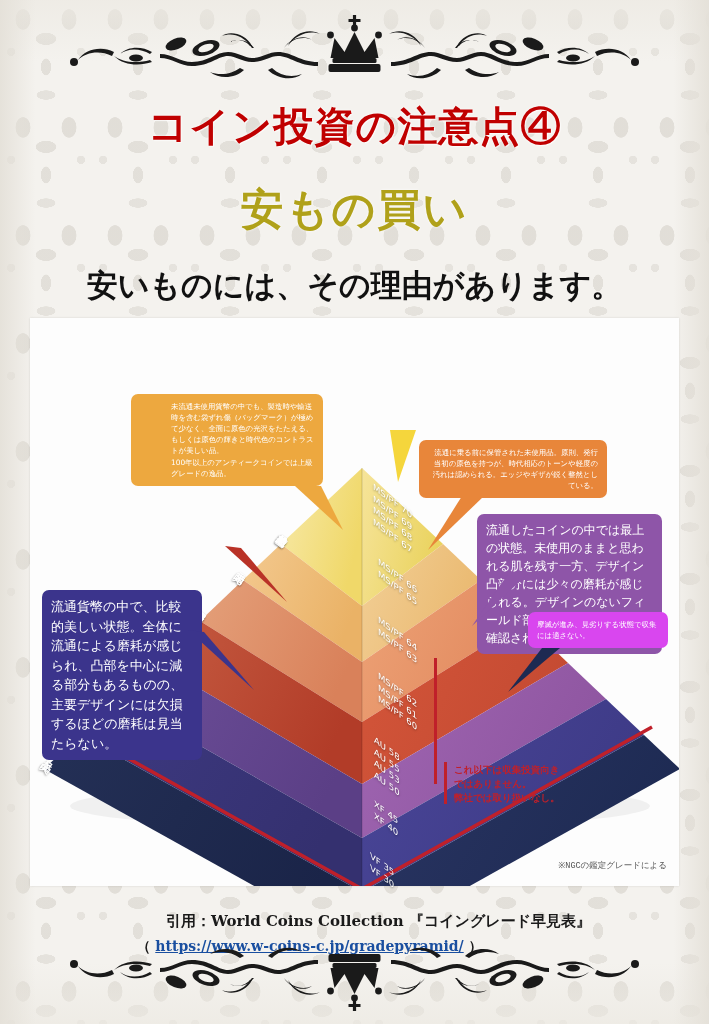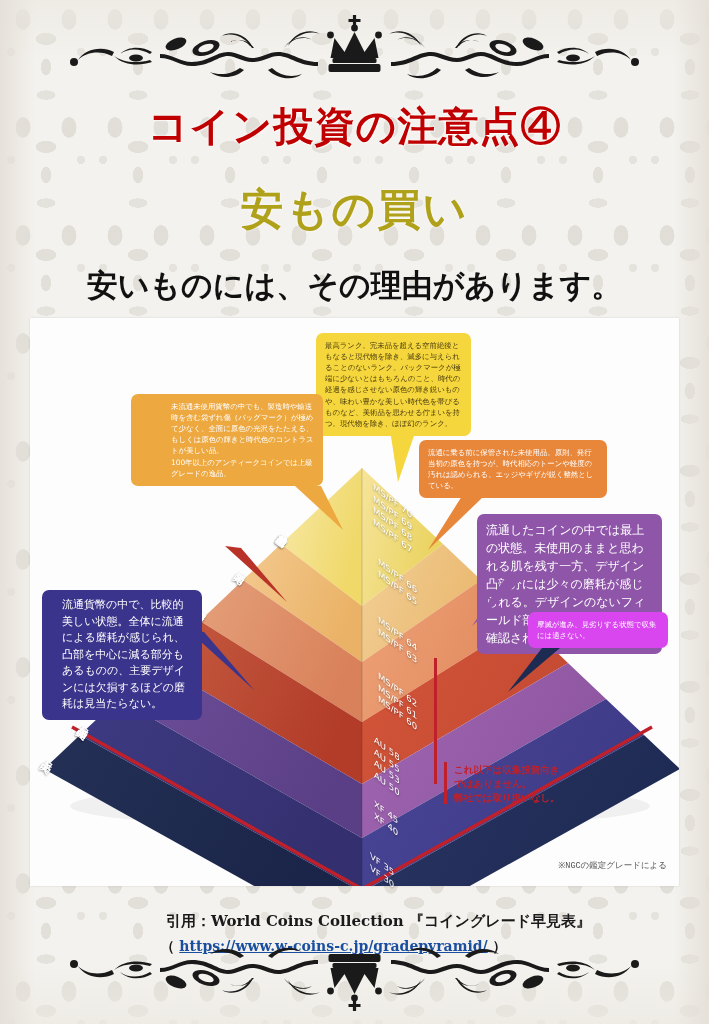--- a/index.html
+++ b/index.html
@@ -103,21 +103,21 @@
     color:#fff;
     font-family:"DejaVu Sans", sans-serif;
     line-height:1.5;
     padding:7px 9px;
     letter-spacing:0px;
   }
   .callout .txt{ display:block; }
 
   .c-yellow{ background:#f5d63c; color:#4a3b10; }
   .c-amber { background:#eda83f;padding-left:40px; }
-  .c-orange{ background:#e8863a; }
+  .c-orange{ background:#e8863a;text-align:right; }
   .c-red   { background:#b93227; }
   .c-purple{ background:#8e55a8; }
   .c-indigo{ background:#3b348c; }
   .c-navy  { background:#d946ef; }
 
   
   .red-note{
     position:absolute;
     color:#c0202a;
     font-family:"DejaVu Sans", sans-serif;
@@ -134,21 +134,20 @@
   .cite{
     position:absolute; left:0; top:912px; width:709px; text-align:center;
     font-family:"DejaVu Serif", serif; font-size:15px; color:#1a1a1a;
     font-weight:700;
     margin-left:24px;
   }
   .cite2{
     position:absolute; left:0; top:938px; width:619px; text-align:center;
     font-family:"DejaVu Serif", serif; font-size:14px; color:#1a1a1a;
     font-weight:700;
-    margin-left:24px;
   }
   .cite2 a{ color:#1a4fa0; text-decoration:underline; font-weight:700;}
 </style>
 </head>
 <body>
 
 <div class="bg-damask"></div>
 <div class="bg-vignette"></div>
 
 <div class="ornament top">
@@ -342,40 +341,37 @@
     </div>
     <div class="grade-col" style="left:344px; top:480px; font-size:8.5px; transform:skewY(37deg); transform-origin:left top;">
       <div>XF 45</div>
       <div>XF 40</div>
     </div>
     <div class="grade-col" style="left:340px; top:532px; font-size:8.5px; transform:skewY(37deg); transform-origin:left top;">
       <div>VF 35</div>
       <div>VF 30</div>
     </div>
 
-    <div class="callout c-yellow" style="left:286px; top:15px; width:155px; font-size:7.4px;">
-      <span class="txt">最高ランク。完未品を超える空前絶後ともなると現代物を除き、滅多に与えられることのないランク。バックマークが極端に少ないとはもちろんのこと、時代の経過を感じさせない原色の輝き鋭いものや、味わい豊かな美しい時代色を帯びるものなど、美術品を思わせる佇まいを持つ。現代物を除き、ほぼ幻のランク。</span>
-    </div>
     <svg style="position:absolute;left:360px;top:112px;" width="34" height="52">
       <polygon points="0,0 26,0 8,52" fill="#f5d63c"></polygon>
     </svg>
 
     <div class="callout c-amber" style="left:101px; top:76px; width:192px; font-size:7.4px;">
       <span class="txt" style="white-space:pre-line;">未流通未使用貨幣の中でも、製造時や輸送時を含む袋ずれ傷（バッグマーク）が極めて少なく、全面に原色の光沢をたたえる、もしくは原色の輝きと時代色のコントラストが美しい品。
 100年以上のアンティークコインでは上級グレードの逸品。</span>
     </div>
     <svg style="position:absolute;left:265px;top:168px;" width="50" height="46">
       <polygon points="0,0 26,0 48,44" fill="#eda83f"></polygon>
     </svg>
 
     <svg style="position:absolute;left:195px;top:228px;" width="66" height="58">
       <polygon points="0,0 16,2 62,56" fill="#b93227"></polygon>
     </svg>
 
-    <div class="callout c-indigo" style="left:12px; top:272px; width:160px; font-size:11px;padding-left:20px;">
+    <div class="callout c-indigo" style="left:12px; top:272px; width:160px; font-size:13px;">
       <span class="txt">流通貨幣の中で、比較的美しい状態。全体に流通による磨耗が感じられ、凸部を中心に減る部分もあるものの、主要デザインには欠損するほどの磨耗は見当たらない。</span>
     </div>
     <svg style="position:absolute;left:158px;top:312px;" width="70" height="62">
       <polygon points="0,0 16,2 66,60" fill="#3b348c"></polygon>
     </svg>
 
     <div class="callout c-orange" style="left:389px; top:122px; width:188px; font-size:7.4px;">
       <span class="txt">流通に乗る前に保管された未使用品。原則、発行当初の原色を持つが、時代相応のトーンや軽度の汚れは認められる。エッジやギザが鋭く整然としている。</span>
     </div>
     <svg style="position:absolute;left:398px;top:178px;" width="60" height="56">

